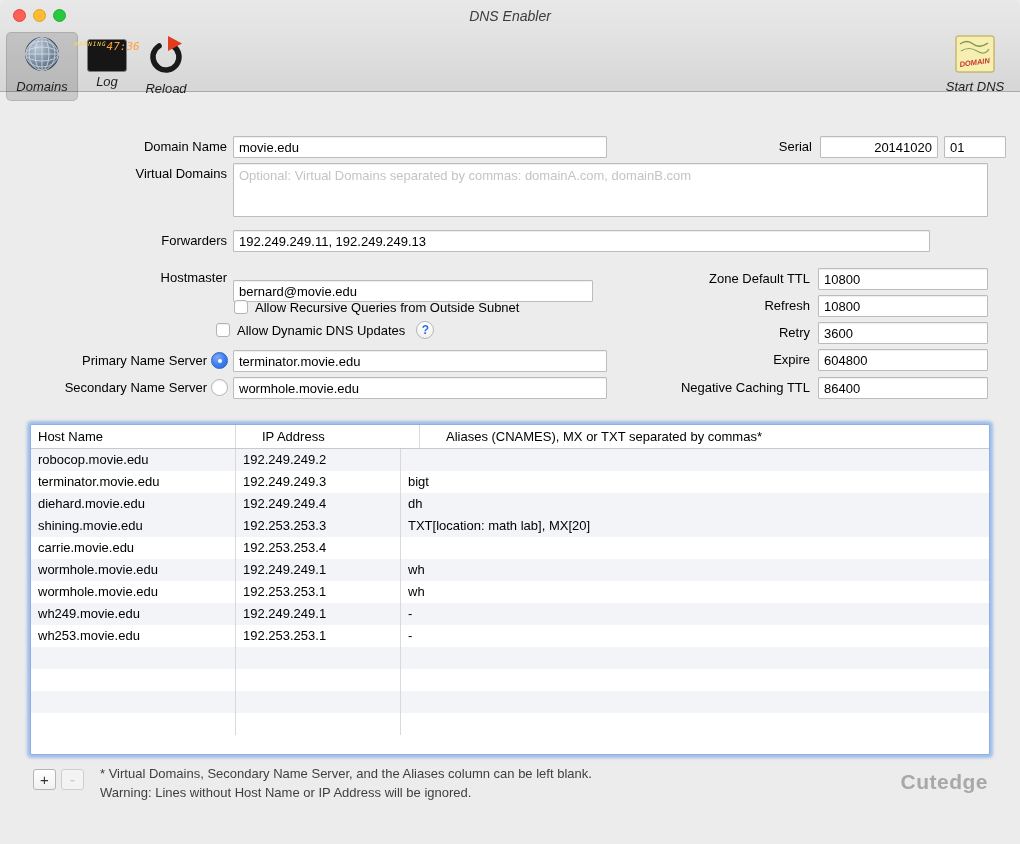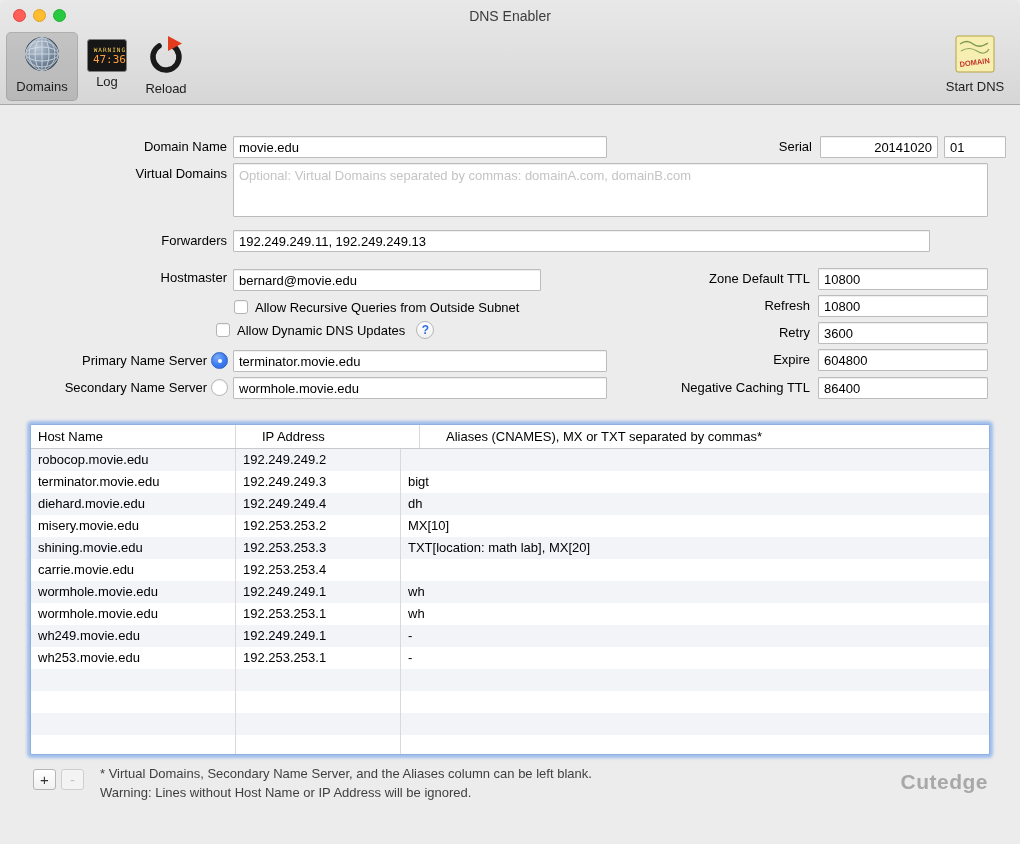--- a/index.html
+++ b/index.html
@@ -7,24 +7,25 @@
   body {
     font-family:"Liberation Sans","DejaVu Sans",sans-serif;
     background:#ececec;
     position:relative;
     overflow:hidden;
     border-radius:6px 6px 0 0;
   }
 
   
   .chrome {
-    position:absolute; left:0; top:0; width:1020px; height:105px;
+    position:absolute; left:0; top:0; width:1020px; height:92px;
     background:linear-gradient(#e9e8e9 0%, #e3e2e3 40%, #d7d6d7 100%);
     border-bottom:1px solid #aaa9aa;
     border-radius:6px 6px 0 0;
+    font-style:italic;
   }
   .traffic { position:absolute; top:9px; width:13px; height:13px; border-radius:50%; }
   .traffic.red    { left:13px; background:var(--traffic-red);    border:1px solid #e0443e; }
   .traffic.yellow { left:33px; background:var(--traffic-yellow); border:1px solid #dfa023; }
   .traffic.green  { left:53px; background:var(--traffic-green);  border:1px solid #1faf35; }
   .win-title {
     position:absolute; top:8px; left:0; width:100%;
     text-align:center; font-size:14px; color:#3c3c3c;
   }
   .tb-item {
@@ -35,21 +36,21 @@
   .tb-item.selected { background:rgba(0,0,0,0.14); box-shadow:inset 0 0 0 1px rgba(0,0,0,0.10); }
   .tb-label { font-size:13px; color:#1d1d1d; }
   .tb-domains { left:6px;  width:72px; }
   .tb-log     { left:84px; width:46px; }
   .tb-reload  { left:136px;width:60px; }
   .tb-start   { left:938px;width:74px; }
 
   .log-icon {
     width:40px; height:33px; margin-top:4px;
     background:#161616; border:1px solid #7d7d7d; border-radius:3px;
-    display:flex; flex-direction:column; align-items:flex-end; justify-content:center;
+    display:flex; flex-direction:row; align-items:flex-start; justify-content:center;
   }
   .log-line1 { font-size:6px;  color:#ffd34d; letter-spacing:1px; font-family:"DejaVu Sans Mono",monospace; }
   .log-line2 { font-size:11px; color:#ff9f3e; font-family:"DejaVu Sans Mono",monospace; }
 
   
   .lbl {
     position:absolute; font-size:13px; color:#000;
     text-align:right; line-height:22px; white-space:nowrap;
   }
   .field {
@@ -197,21 +198,21 @@
 <div class="lbl" style="left:640px;width:170px;top:295px">Refresh</div>
 <div class="lbl" style="left:640px;width:170px;top:322px">Retry</div>
 <div class="lbl" style="left:640px;width:170px;top:349px">Expire</div>
 <div class="lbl" style="left:640px;width:170px;top:377px">Negative Caching TTL</div>
 
 <input class="field" style="left: 233px; top: 136px; width: 374px;" value="movie.edu">
 <input class="field" style="left: 820px; top: 136px; width: 118px; text-align: right;" value="20141020">
 <input class="field" style="left: 944px; top: 136px; width: 62px;" value="01">
 <textarea class="field" style="left: 233px; top: 163px; width: 755px; height: 54px;" placeholder="Optional: Virtual Domains separated by commas: domainA.com, domainB.com"></textarea>
 <input class="field" style="left: 233px; top: 230px; width: 697px;" value="192.249.249.11, 192.249.249.13">
-<input class="field" style="left: 233px; top: 269px; width: 308px;" value="bernard@movie.edu">
+<input class="field" style="left: 233px; top: 280px; width: 360px;" value="bernard@movie.edu">
 <input class="field" style="left: 818px; top: 268px; width: 170px;" value="10800">
 <input class="field" style="left: 818px; top: 295px; width: 170px;" value="10800">
 <input class="field" style="left: 818px; top: 322px; width: 170px;" value="3600">
 <input class="field" style="left: 818px; top: 349px; width: 170px;" value="604800">
 <input class="field" style="left: 818px; top: 377px; width: 170px;" value="86400">
 
 <div class="checkrow" style="left:234px;top:298px">
   <span class="checkbox"></span>
   <span class="checklabel">Allow Recursive Queries from Outside Subnet</span>
 </div>
@@ -241,25 +242,20 @@
       <div class="trow">
         <div class="tcell tc0">terminator.movie.edu</div>
         <div class="tcell tc1">192.249.249.3</div>
         <div class="tcell tc2">bigt</div>
       </div>
       <div class="trow alt">
         <div class="tcell tc0">diehard.movie.edu</div>
         <div class="tcell tc1">192.249.249.4</div>
         <div class="tcell tc2">dh</div>
       </div>
-      <div class="trow">
-        <div class="tcell tc0">misery.movie.edu</div>
-        <div class="tcell tc1">192.253.253.2</div>
-        <div class="tcell tc2">MX[10]</div>
-      </div>
       <div class="trow alt">
         <div class="tcell tc0">shining.movie.edu</div>
         <div class="tcell tc1">192.253.253.3</div>
         <div class="tcell tc2">TXT[location: math lab], MX[20]</div>
       </div>
       <div class="trow">
         <div class="tcell tc0">carrie.movie.edu</div>
         <div class="tcell tc1">192.253.253.4</div>
         <div class="tcell tc2"></div>
       </div>

